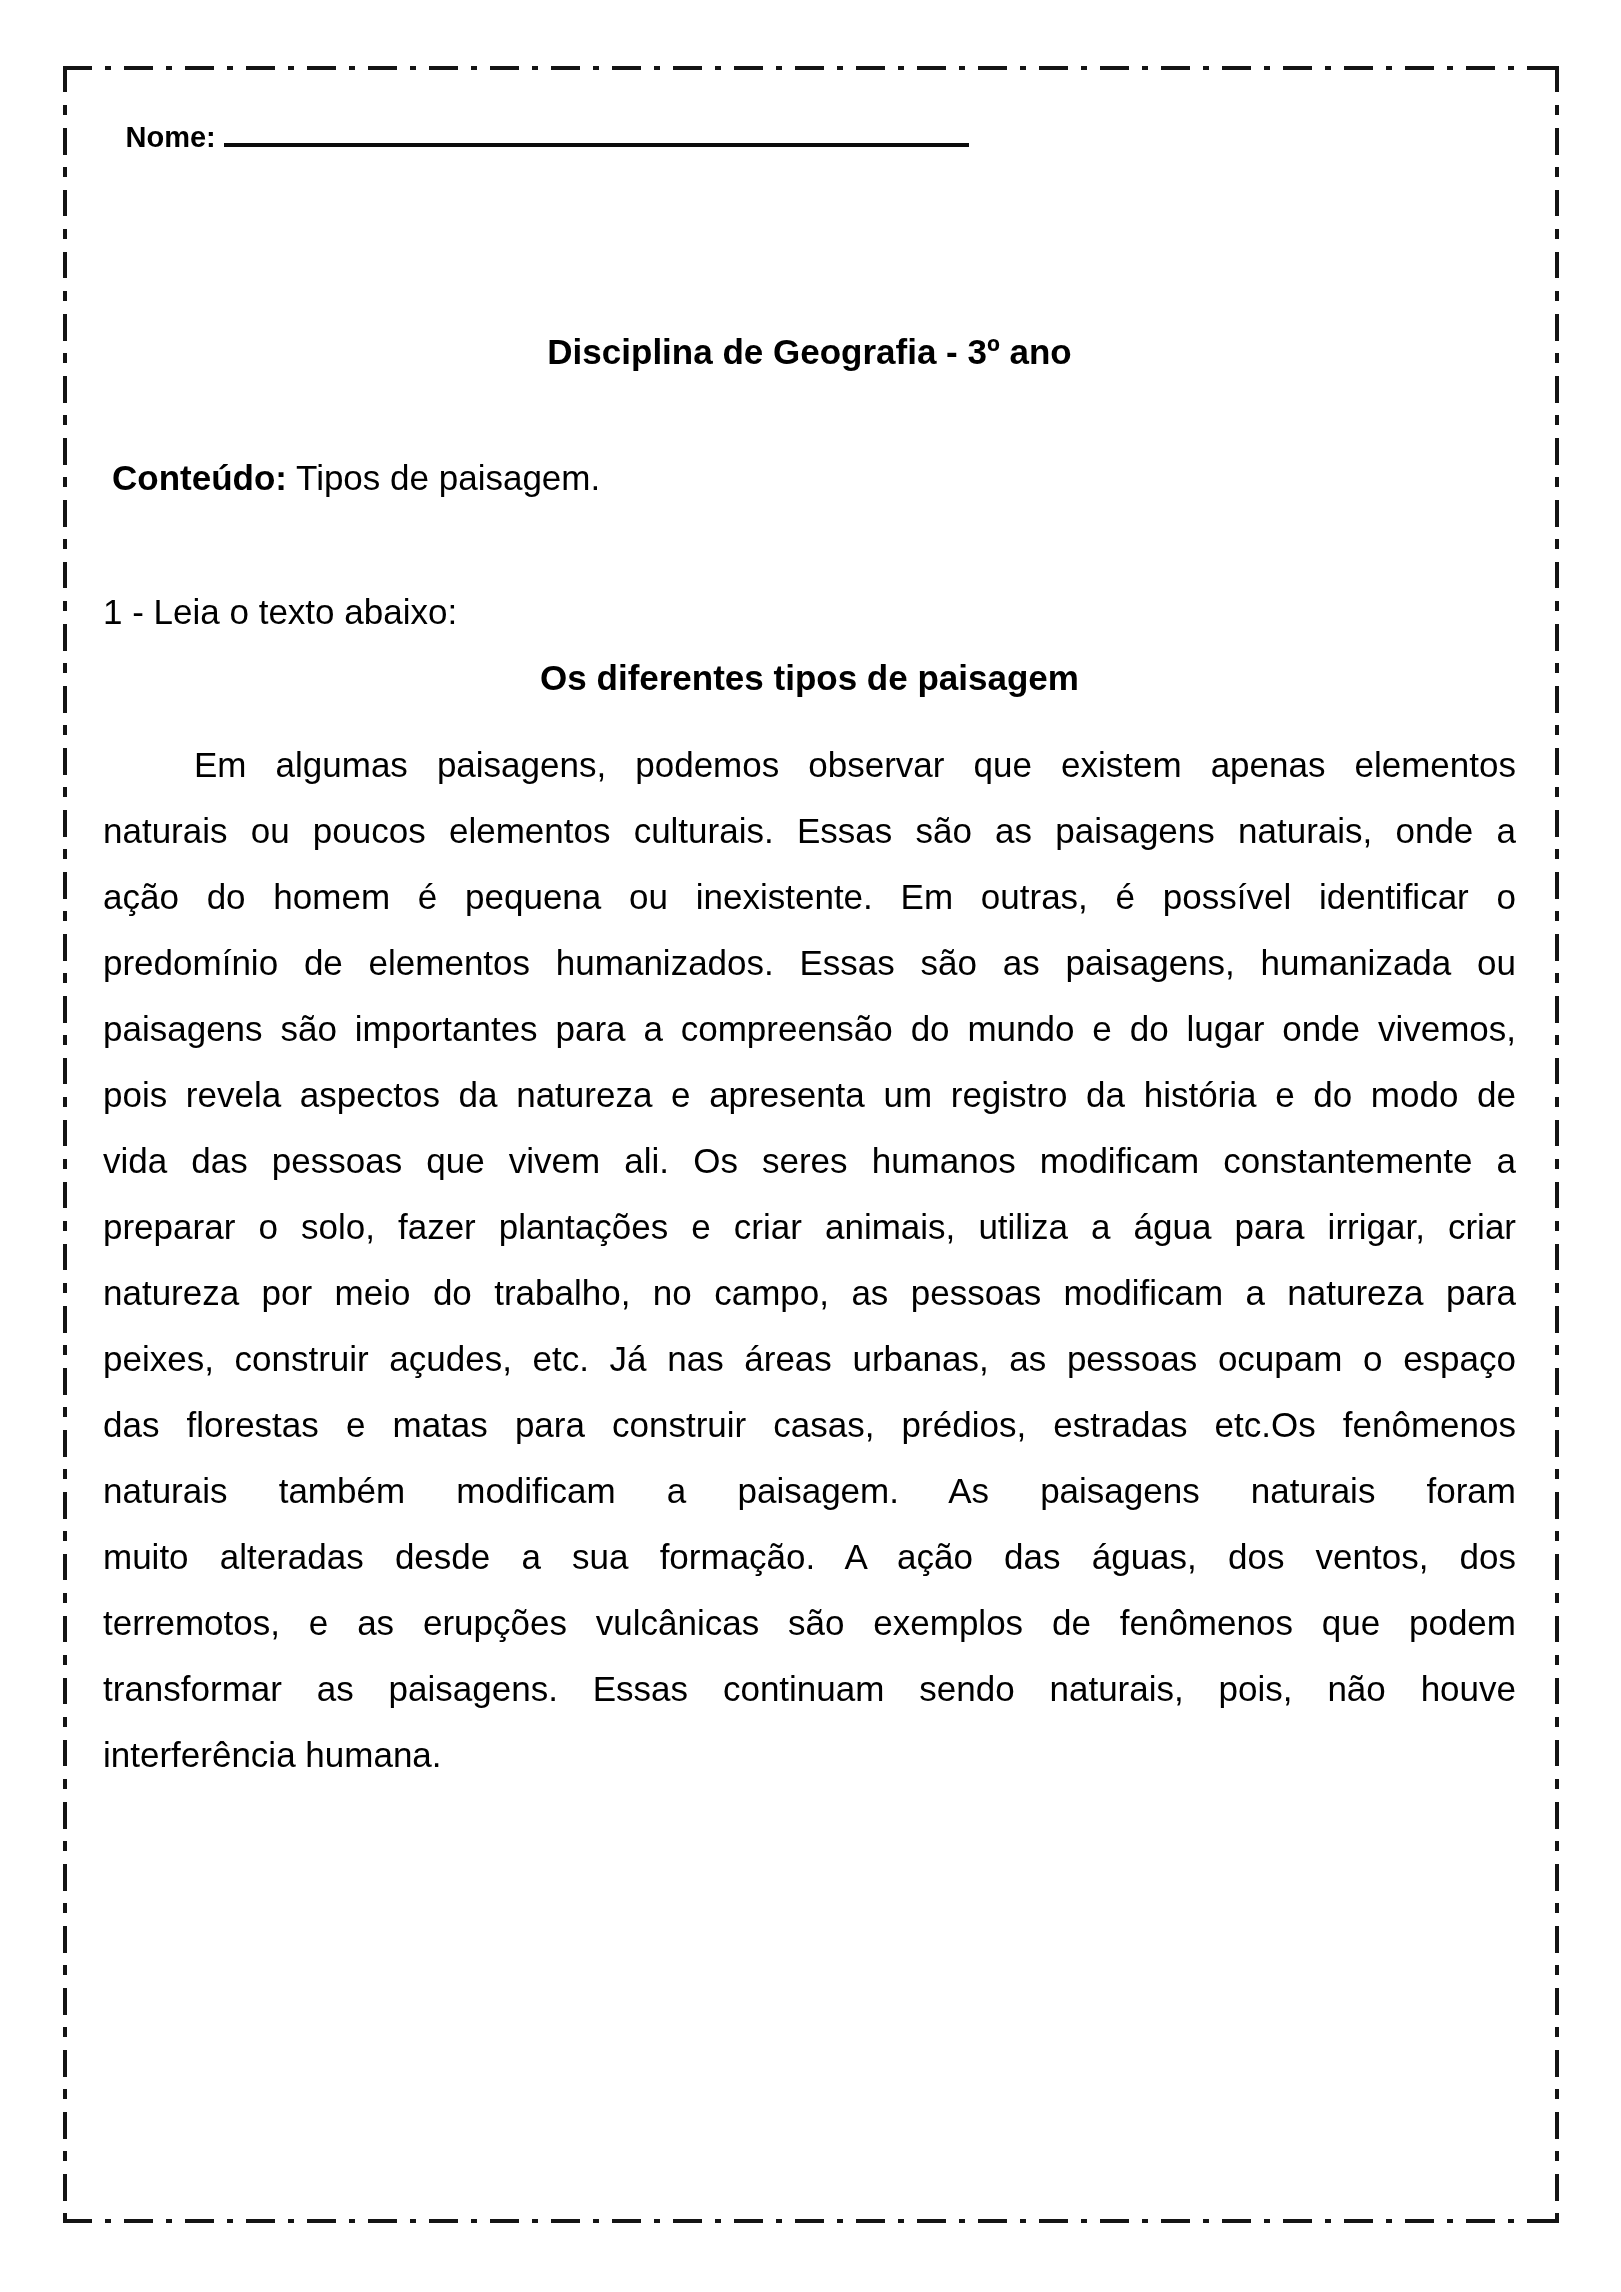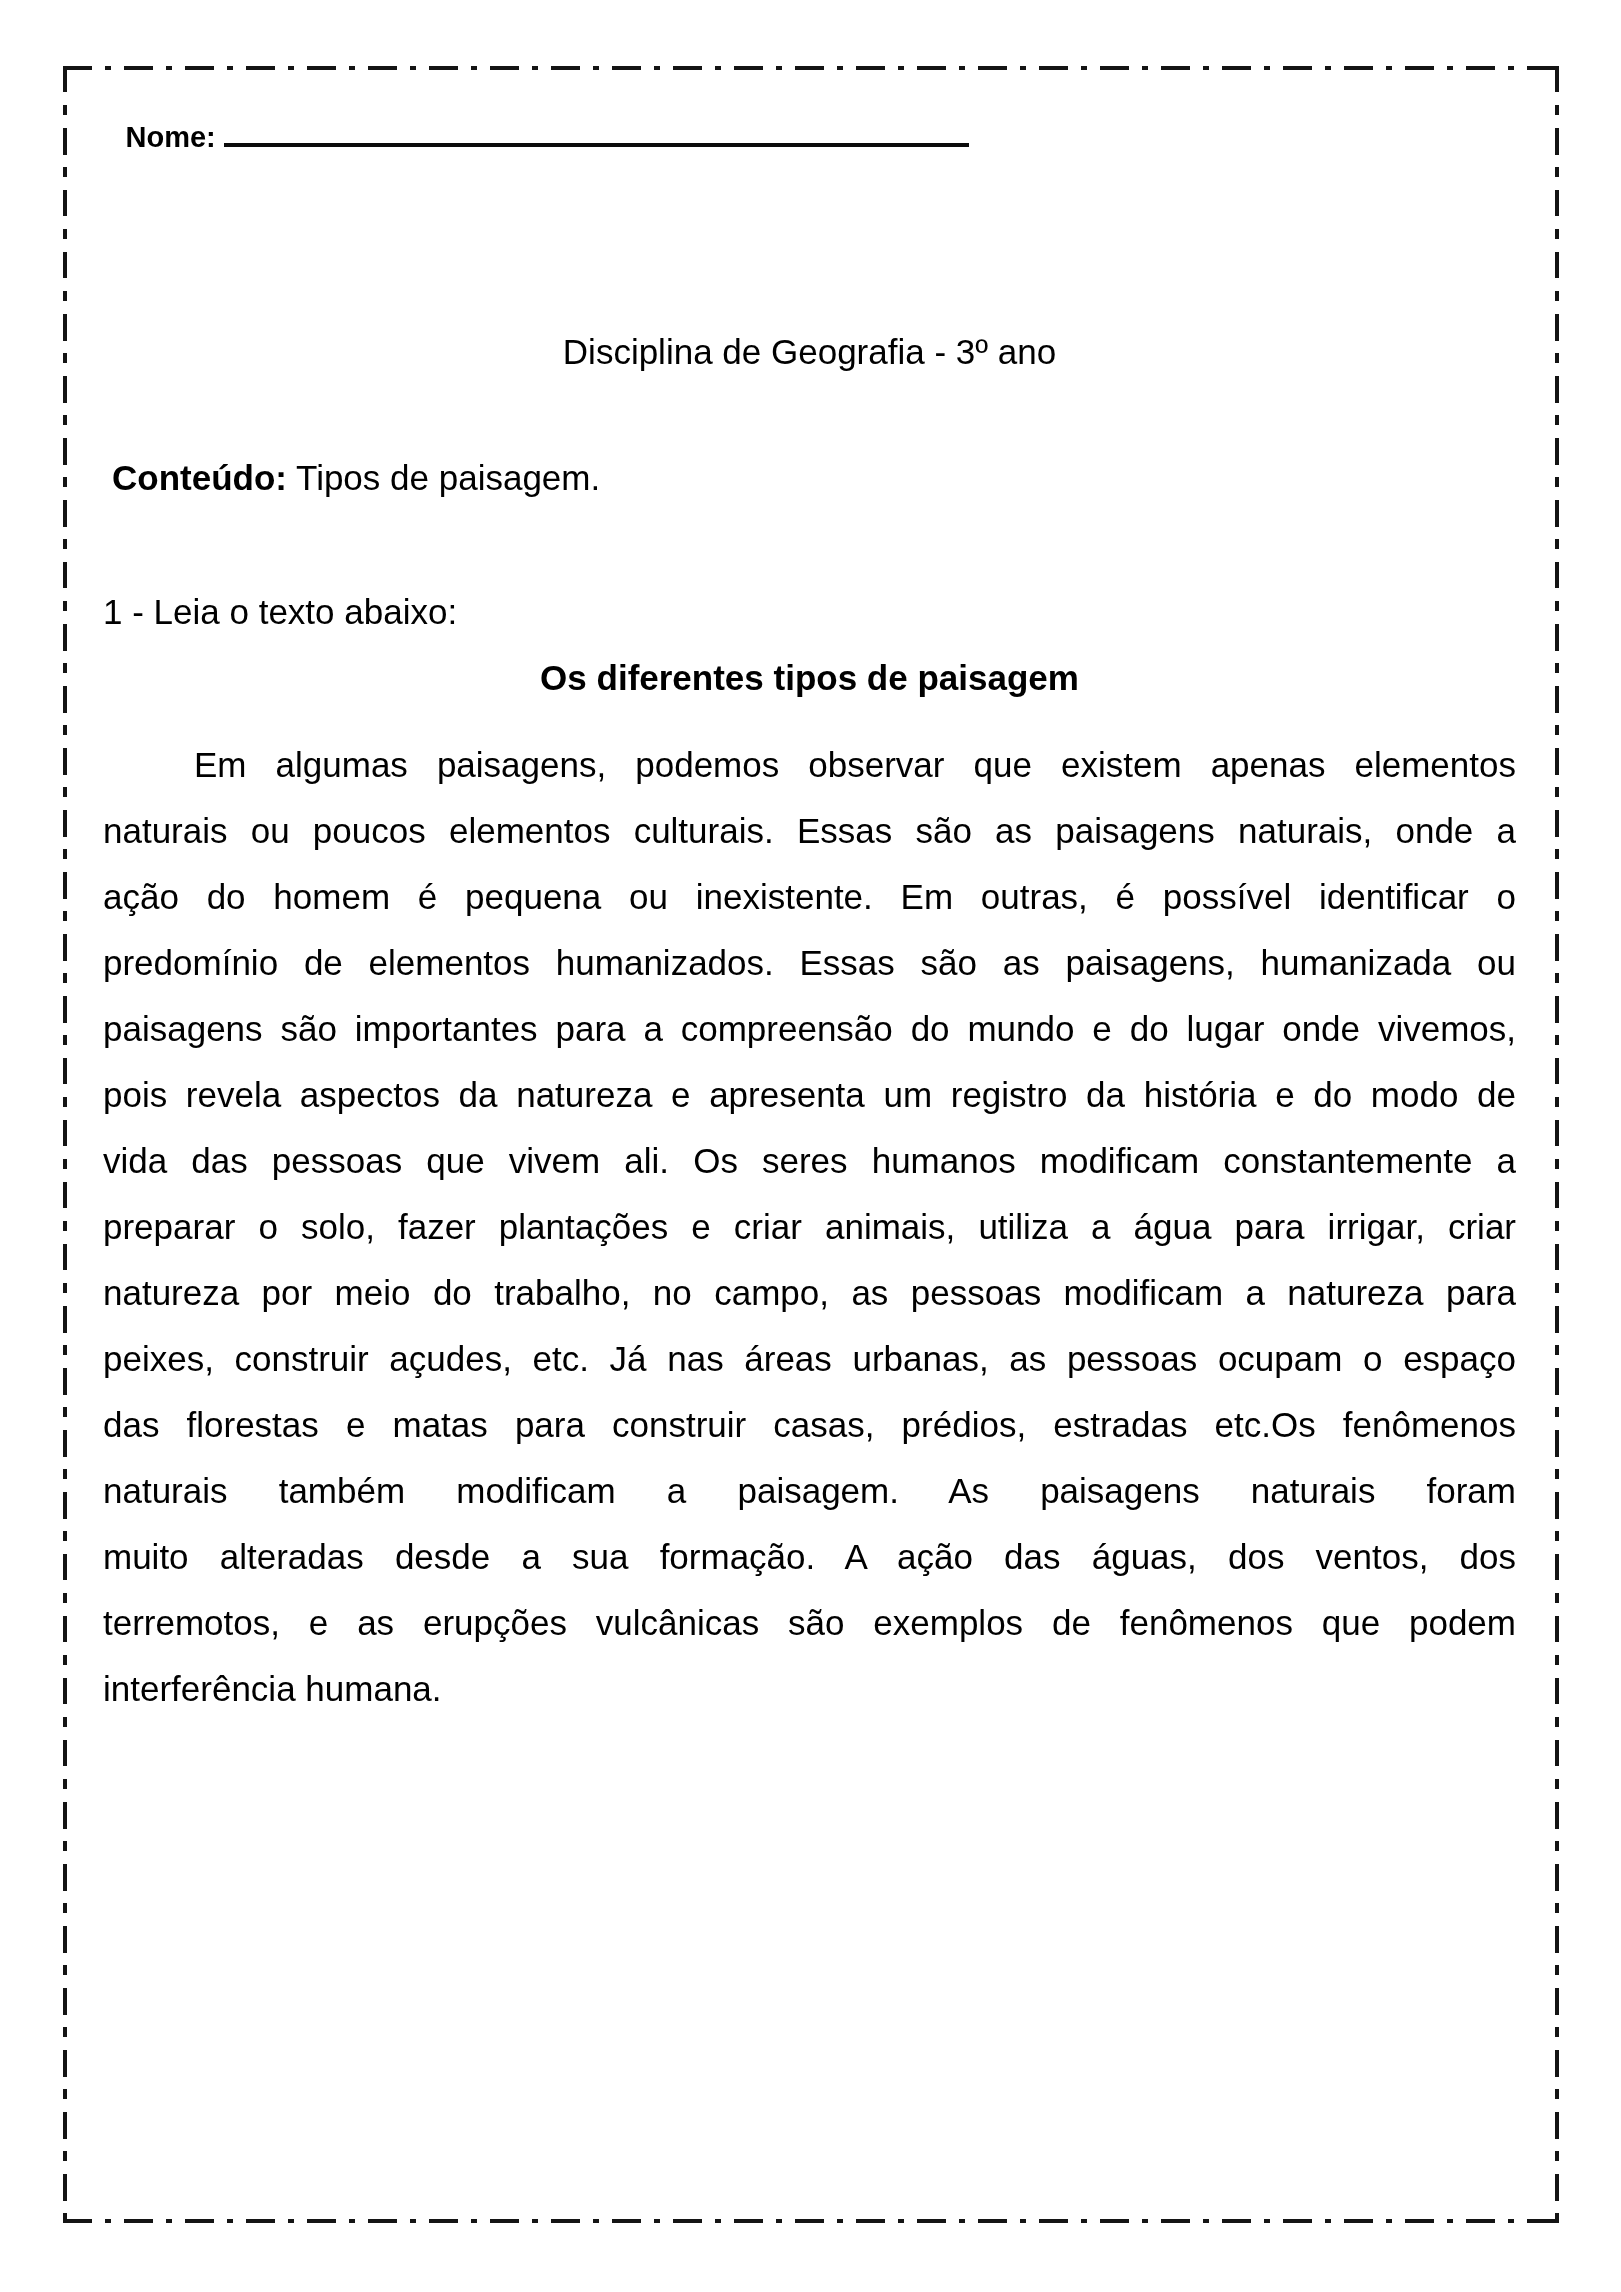--- a/index.html
+++ b/index.html
@@ -44,21 +44,21 @@
   .name-line{
     display:inline-block;
     width:745px;height:33px;
     margin-left:7.8px;
     border-bottom:4.9px solid #0b0b0b;
   }
 
   .doc-title{
     position:absolute;left:0;right:0;top:330px;
     text-align:center;
-    font-size:35px;line-height:43px;font-weight:normal;
+    font-size:35px;line-height:43px;font-weight:bold;
   }
   .conteudo-row{
     position:absolute;left:0;top:456px;
     font-size:35px;line-height:43px;
   }
   .prompt{
     position:absolute;left:0;top:590px;
     font-size:35px;line-height:43px;
   }
   .text-title{
@@ -116,18 +116,19 @@
         <div class="pline">paisagens são importantes para a compreensão do mundo e do lugar onde vivemos,</div>
         <div class="pline">pois revela aspectos da natureza e apresenta um registro da história e do modo de</div>
         <div class="pline">vida das pessoas que vivem ali. Os seres humanos modificam constantemente a</div>
         <div class="pline">preparar o solo, fazer plantações e criar animais, utiliza a água para irrigar, criar</div>
         <div class="pline">natureza por meio do trabalho, no campo, as pessoas modificam a natureza para</div>
         <div class="pline">peixes, construir açudes, etc. Já nas áreas urbanas, as pessoas ocupam o espaço</div>
         <div class="pline">das florestas e matas para construir casas, prédios, estradas etc.Os fenômenos</div>
         <div class="pline">naturais também modificam a paisagem. As paisagens naturais foram</div>
         <div class="pline">muito alteradas desde a sua formação. A ação das águas, dos ventos, dos</div>
         <div class="pline">terremotos, e as erupções vulcânicas são exemplos de fenômenos que podem</div>
+        <div class="pline">transformar as paisagens. Essas continuam sendo naturais, pois, não houve</div>
         <div class="pline last">interferência humana.</div>
       </div>
 
   </div>
 </div>
 
 
 </body></html>

